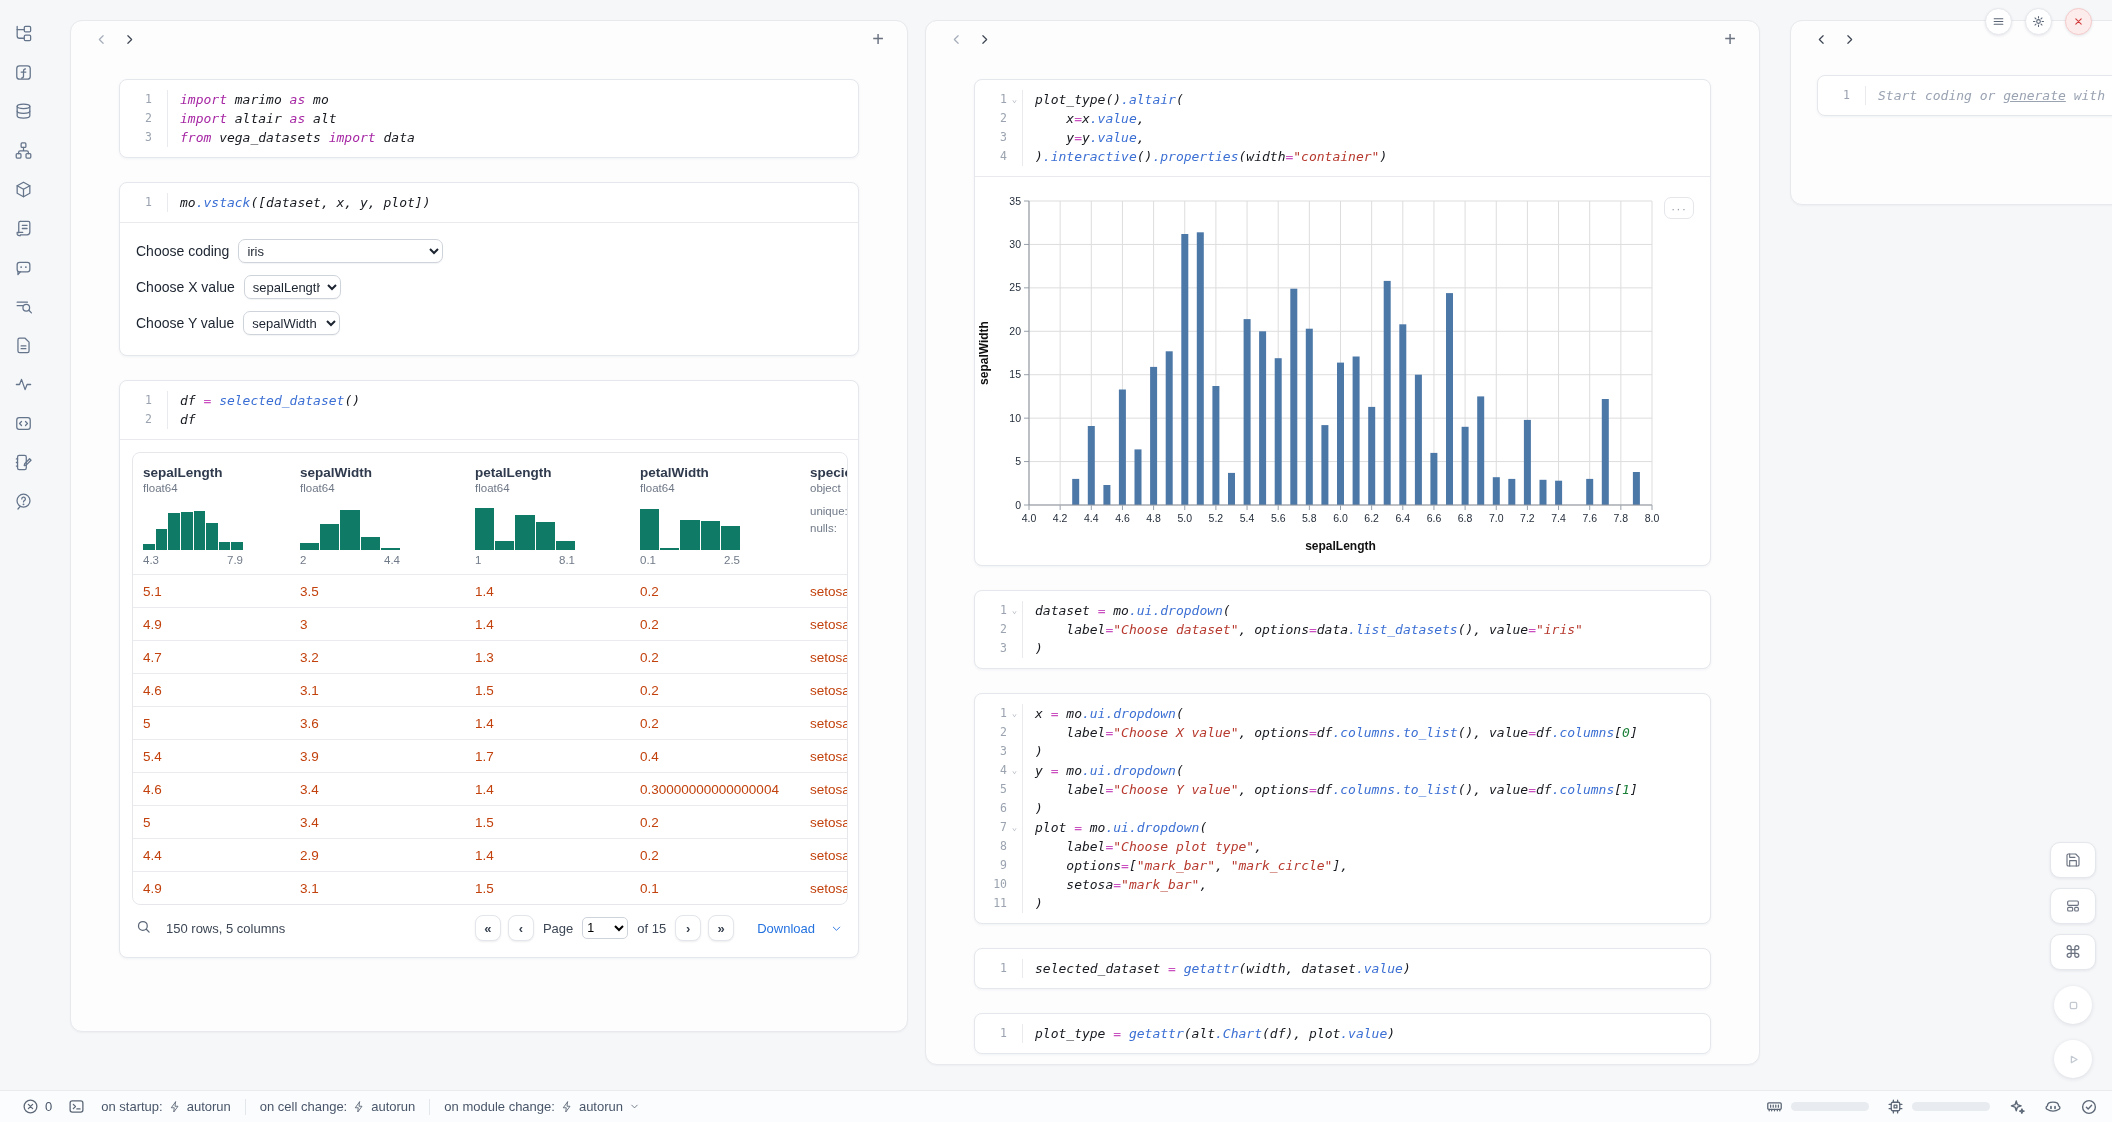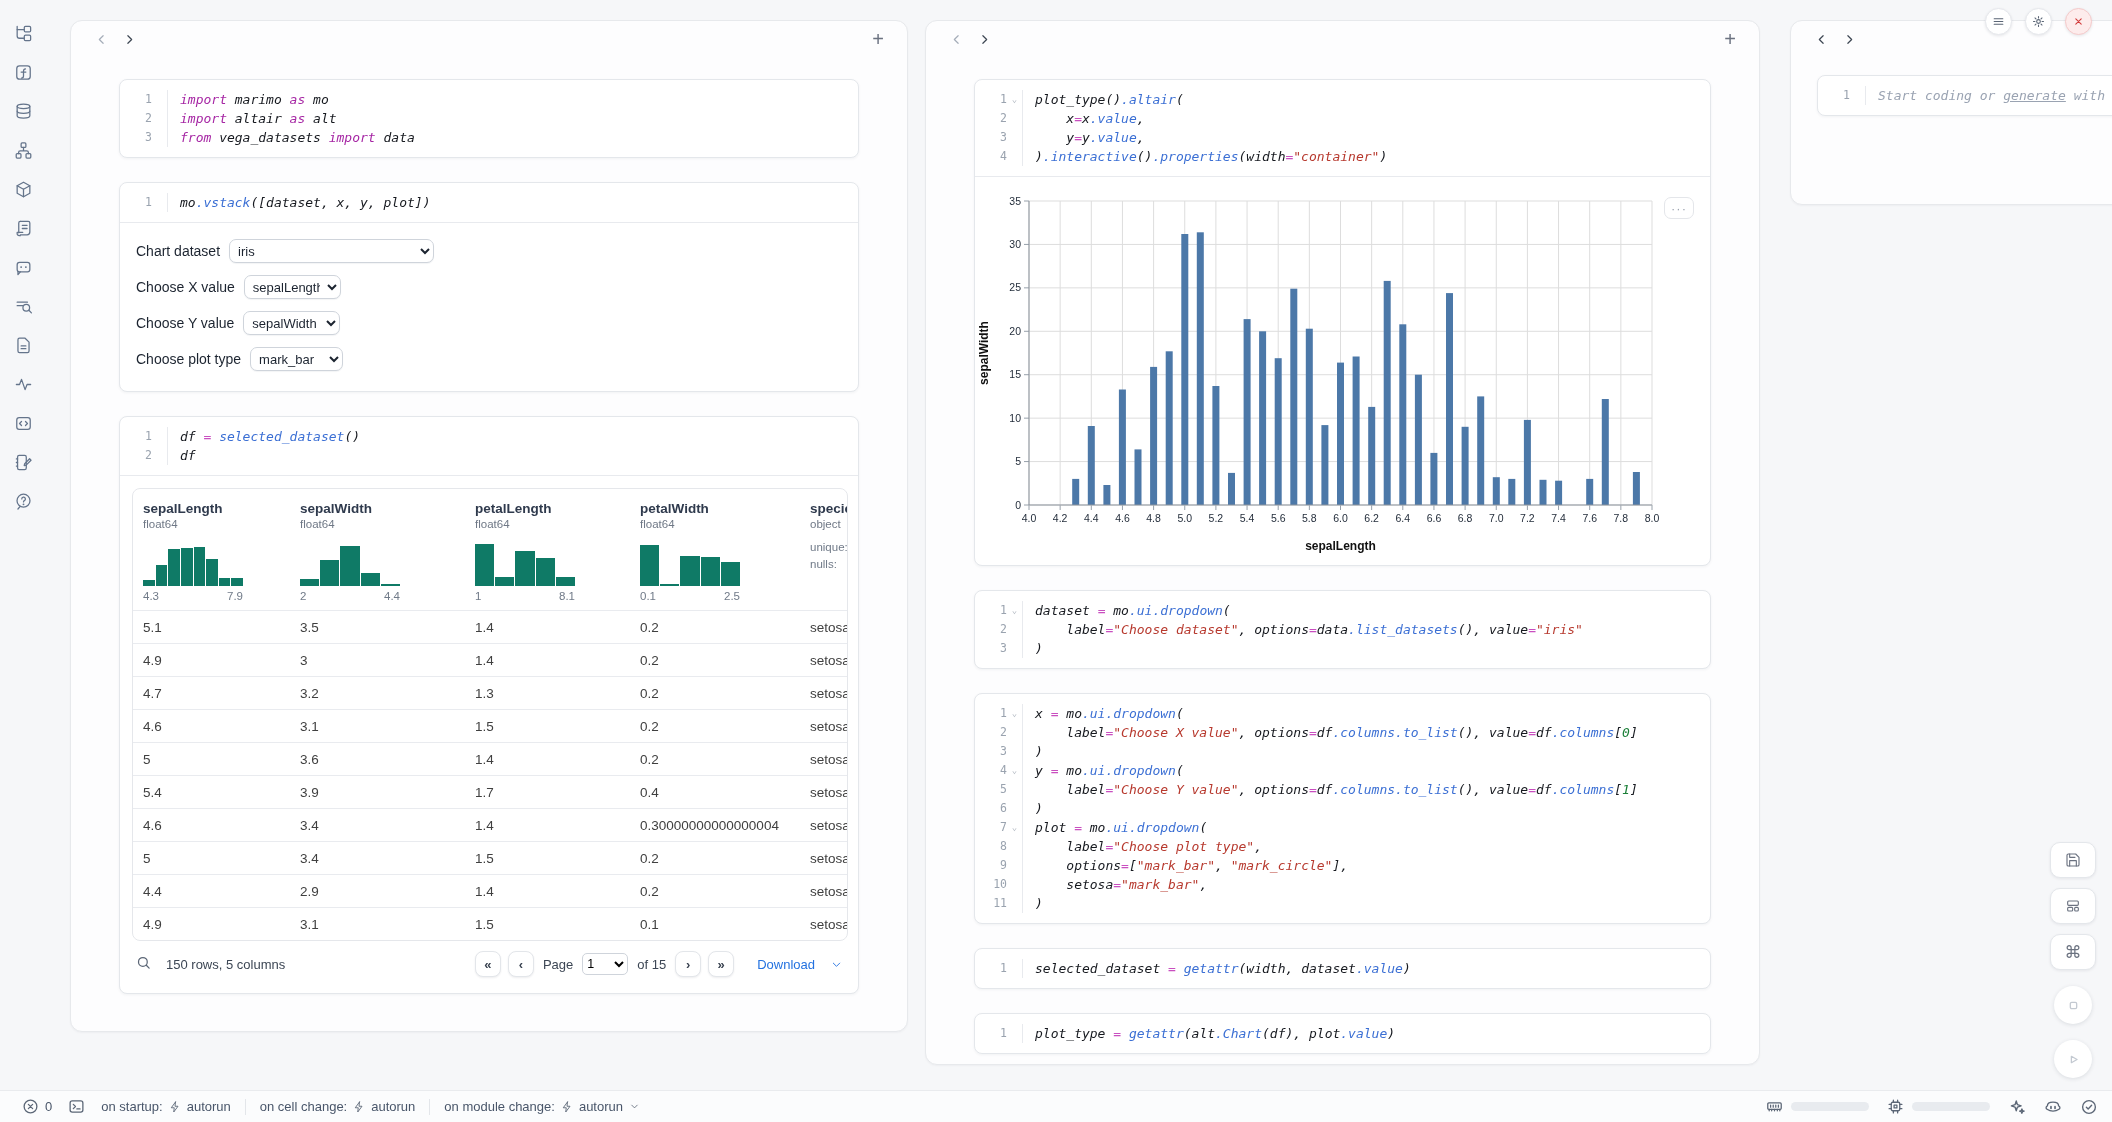--- a/index.html
+++ b/index.html
@@ -54,21 +54,21 @@
   .t-head > :nth-child(2), .t-row > :nth-child(2){ width:175px; }
   .t-head > :nth-child(3), .t-row > :nth-child(3){ width:165px; }
   .t-head > :nth-child(4), .t-row > :nth-child(4){ width:170px; }
   .t-head > :nth-child(5), .t-row > :nth-child(5){ width:160px; }
   .th-name { font-weight:bold; font-size:13.5px; color:#2f3a4d; white-space:nowrap; overflow:hidden; }
   .th-type { font-size:11.5px; color:#6f7886; margin-top:2px; white-space:nowrap; overflow:hidden; }
   .th-hist { display:flex; align-items:flex-end; gap:1px; height:47px; width:100px; margin-top:9px; }
   .hbar { flex:1; background:#0f7a66; }
   .th-minmax { display:flex; justify-content:space-between; width:100px; font-size:11.5px; color:#707a88; margin-top:4px; }
   .th-meta { margin-top:9px; font-size:11.5px; color:#707a88; line-height:17px; white-space:nowrap; overflow:hidden; }
-  .t-row { display:flex; border-top:1px solid #e9ebef; height:33px; align-items:center; font-size:13.5px; color:#404040; }
+  .t-row { display:flex; border-top:1px solid #e9ebef; height:33px; align-items:center; font-size:13.5px; color:#c2410c; }
   .t-cell { flex:none; padding-left:10px; white-space:nowrap; overflow:hidden; }
   .t-footer { display:flex; align-items:center; margin-top:10px; padding:0 4px 4px; font-size:13px; color:#3c4654; }
   .t-summary { margin-left:15px; }
   .pager { margin-left:auto; display:flex; align-items:center; gap:7px; }
   .pbtn { width:26px; height:26px; border:1px solid #e3e6ea; border-radius:8px; background:#fff; box-shadow:0 1px 2px rgba(20,30,50,.08); display:flex; align-items:center; justify-content:center; color:#394250; font-size:13px; font-weight:bold; }
   .page-select { width:46px; height:22px; border:1px solid #cfd4db; border-radius:5px; font-size:12.5px; background:#fff; }
   .pager-label { margin:0 2px; }
   .download { color:#2472e0; margin-left:16px; display:flex; align-items:center; gap:16px; }
   .download svg { width:11px; height:11px; stroke:#2472e0; fill:none; stroke-width:2; stroke-linecap:round; }
 
@@ -237,34 +237,30 @@
         <div class="code">
             <div class="cl">
               <span class="ln">1</span>
               <span class="fold"></span>
               <span class="src"><span class="tk-d">mo</span><span class="tk-f">.vstack</span><span class="tk-d">([dataset, x, y, plot])</span></span>
             </div>
           </div>
         <div class="divider"></div>
         <div class="controls">
             <div class="ctl-row">
-              <span class="ctl-label">Chart dataset</span>
+              <span class="ctl-label">Choose coding</span>
               <select class="ctl-select w0"><option>iris</option></select>
             </div>
             <div class="ctl-row">
               <span class="ctl-label">Choose X value</span>
               <select class="ctl-select w1"><option>sepalLength</option></select>
             </div>
             <div class="ctl-row">
               <span class="ctl-label">Choose Y value</span>
               <select class="ctl-select w2"><option>sepalWidth</option></select>
-            </div>
-            <div class="ctl-row">
-              <span class="ctl-label">Choose plot type</span>
-              <select class="ctl-select w3"><option>mark_bar</option></select>
             </div>
           </div>
       </article>
       <article class="cell">
         <div class="code">
             <div class="cl">
               <span class="ln">1</span>
               <span class="fold"></span>
               <span class="src"><span class="tk-d">df </span><span class="tk-o">=</span><span class="tk-d"> </span><span class="tk-f">selected_dataset</span><span class="tk-d">()</span></span>
             </div>

